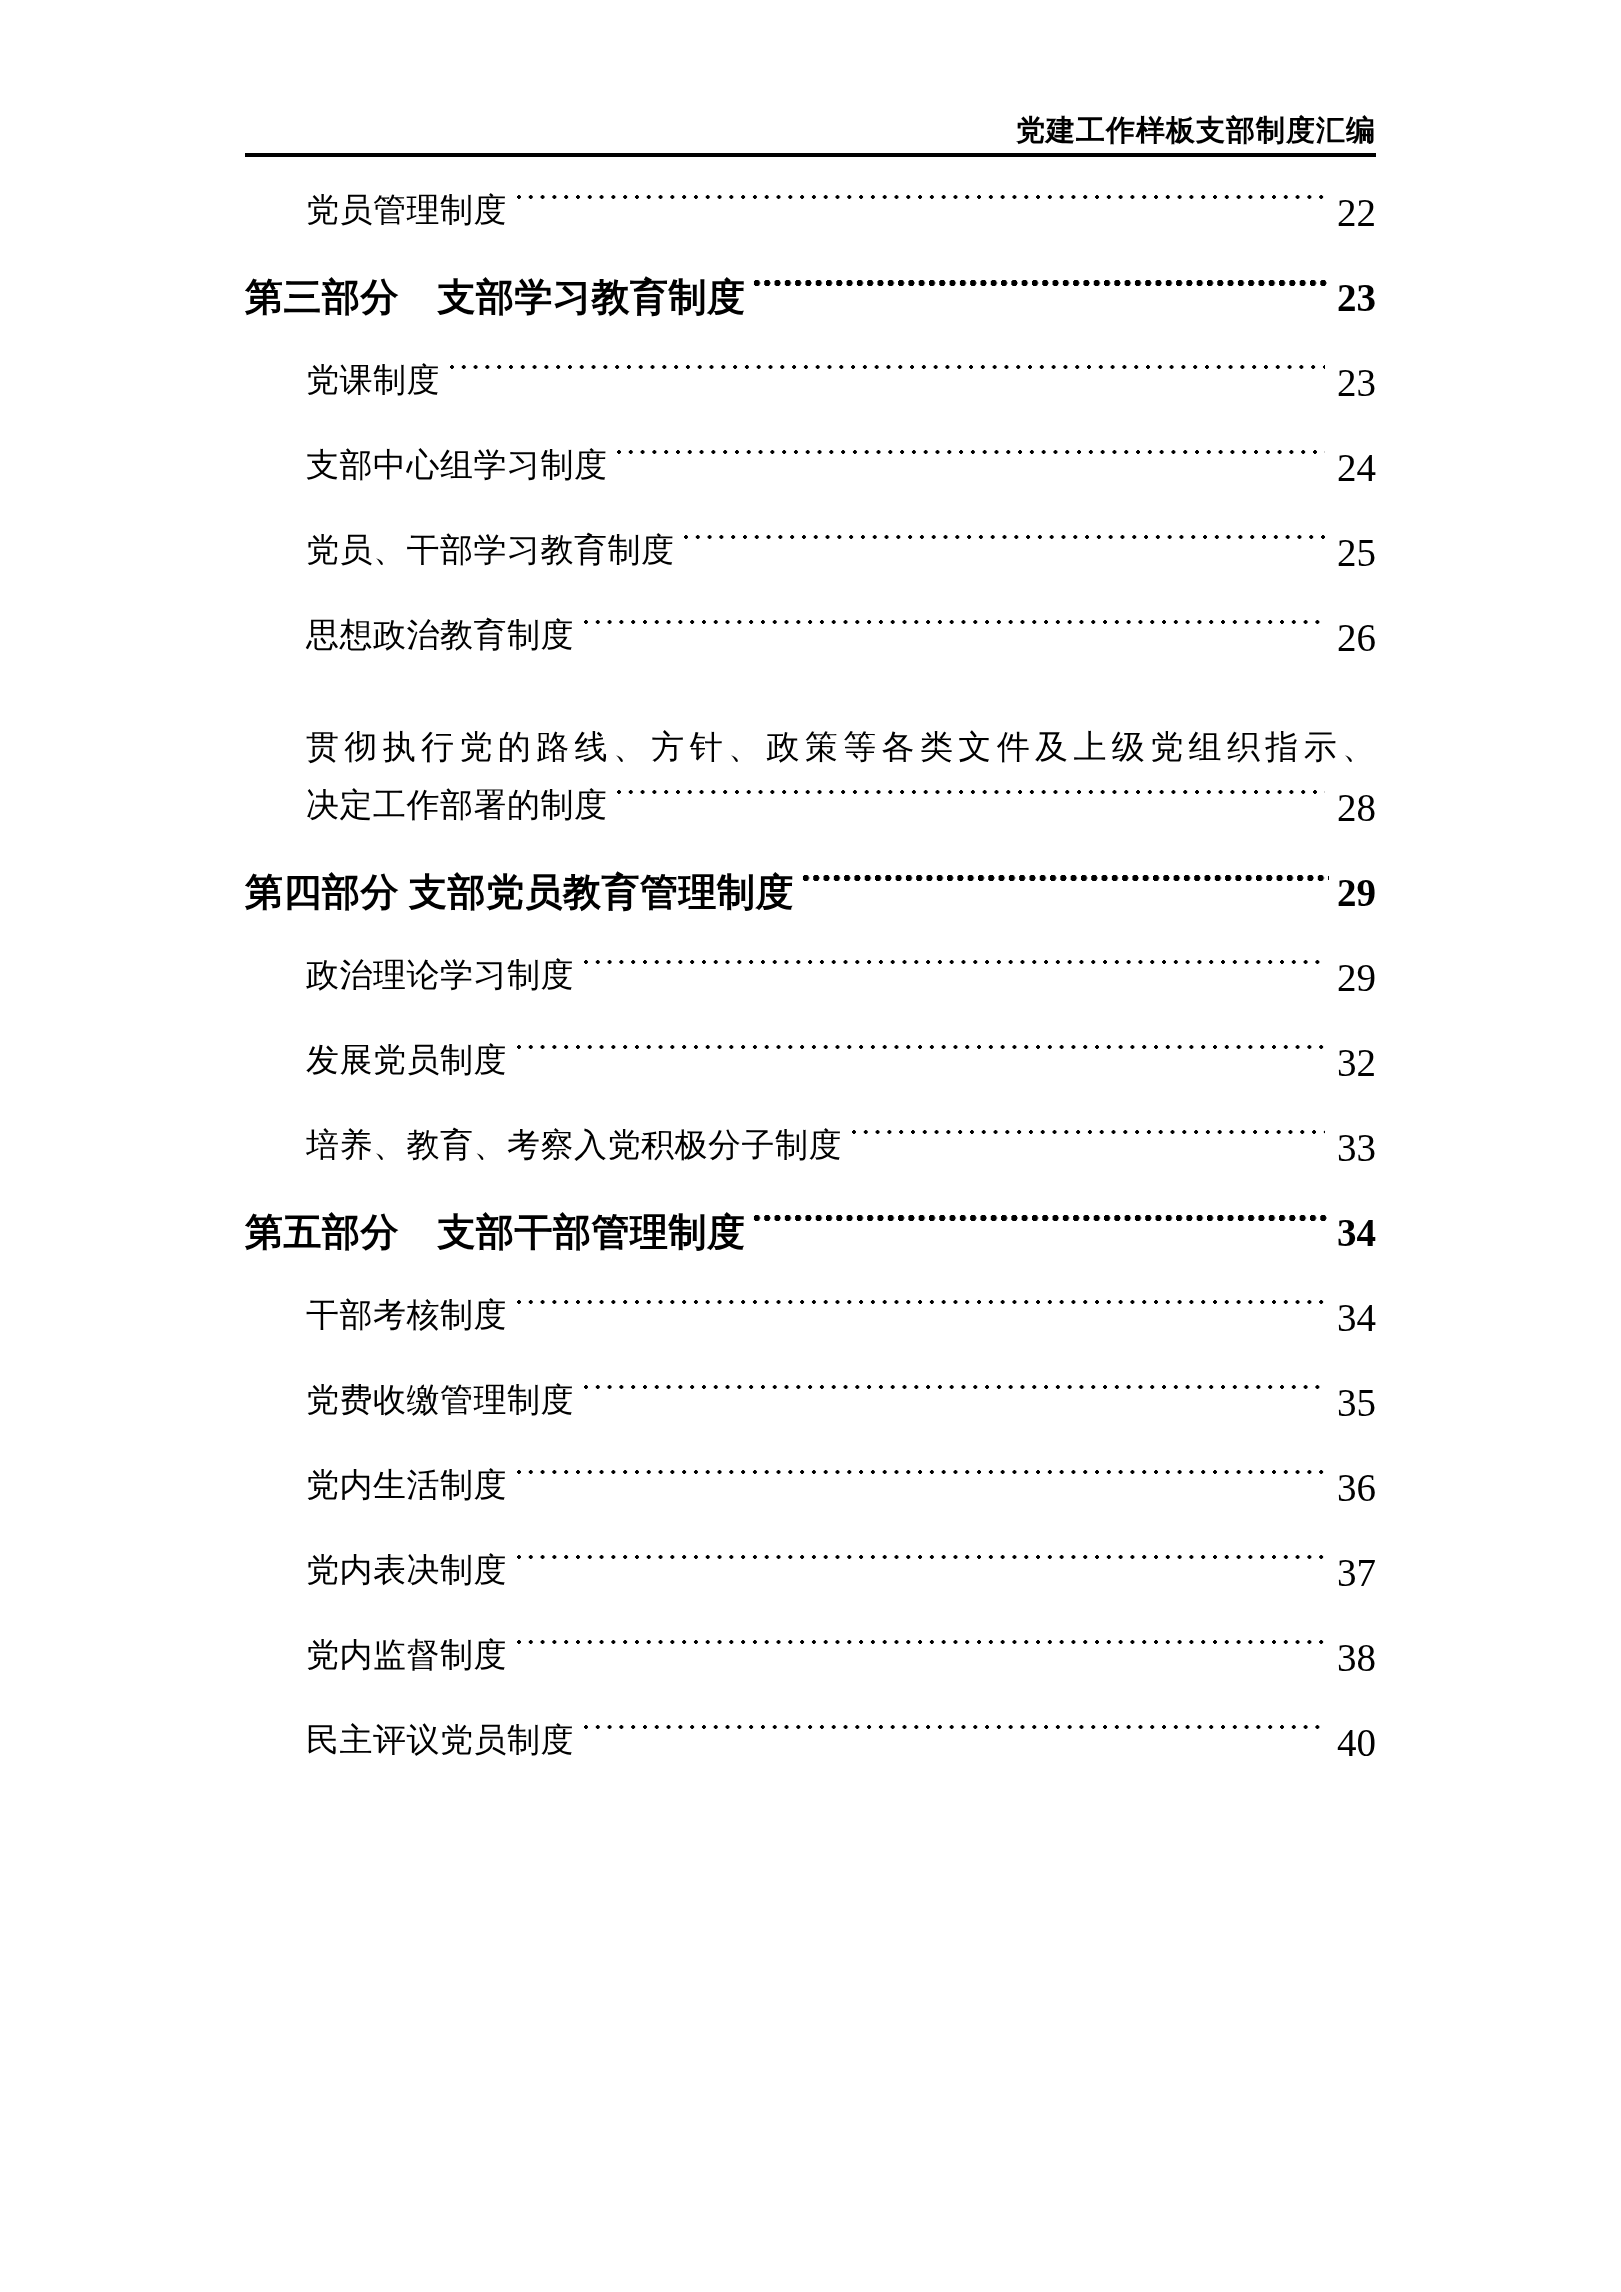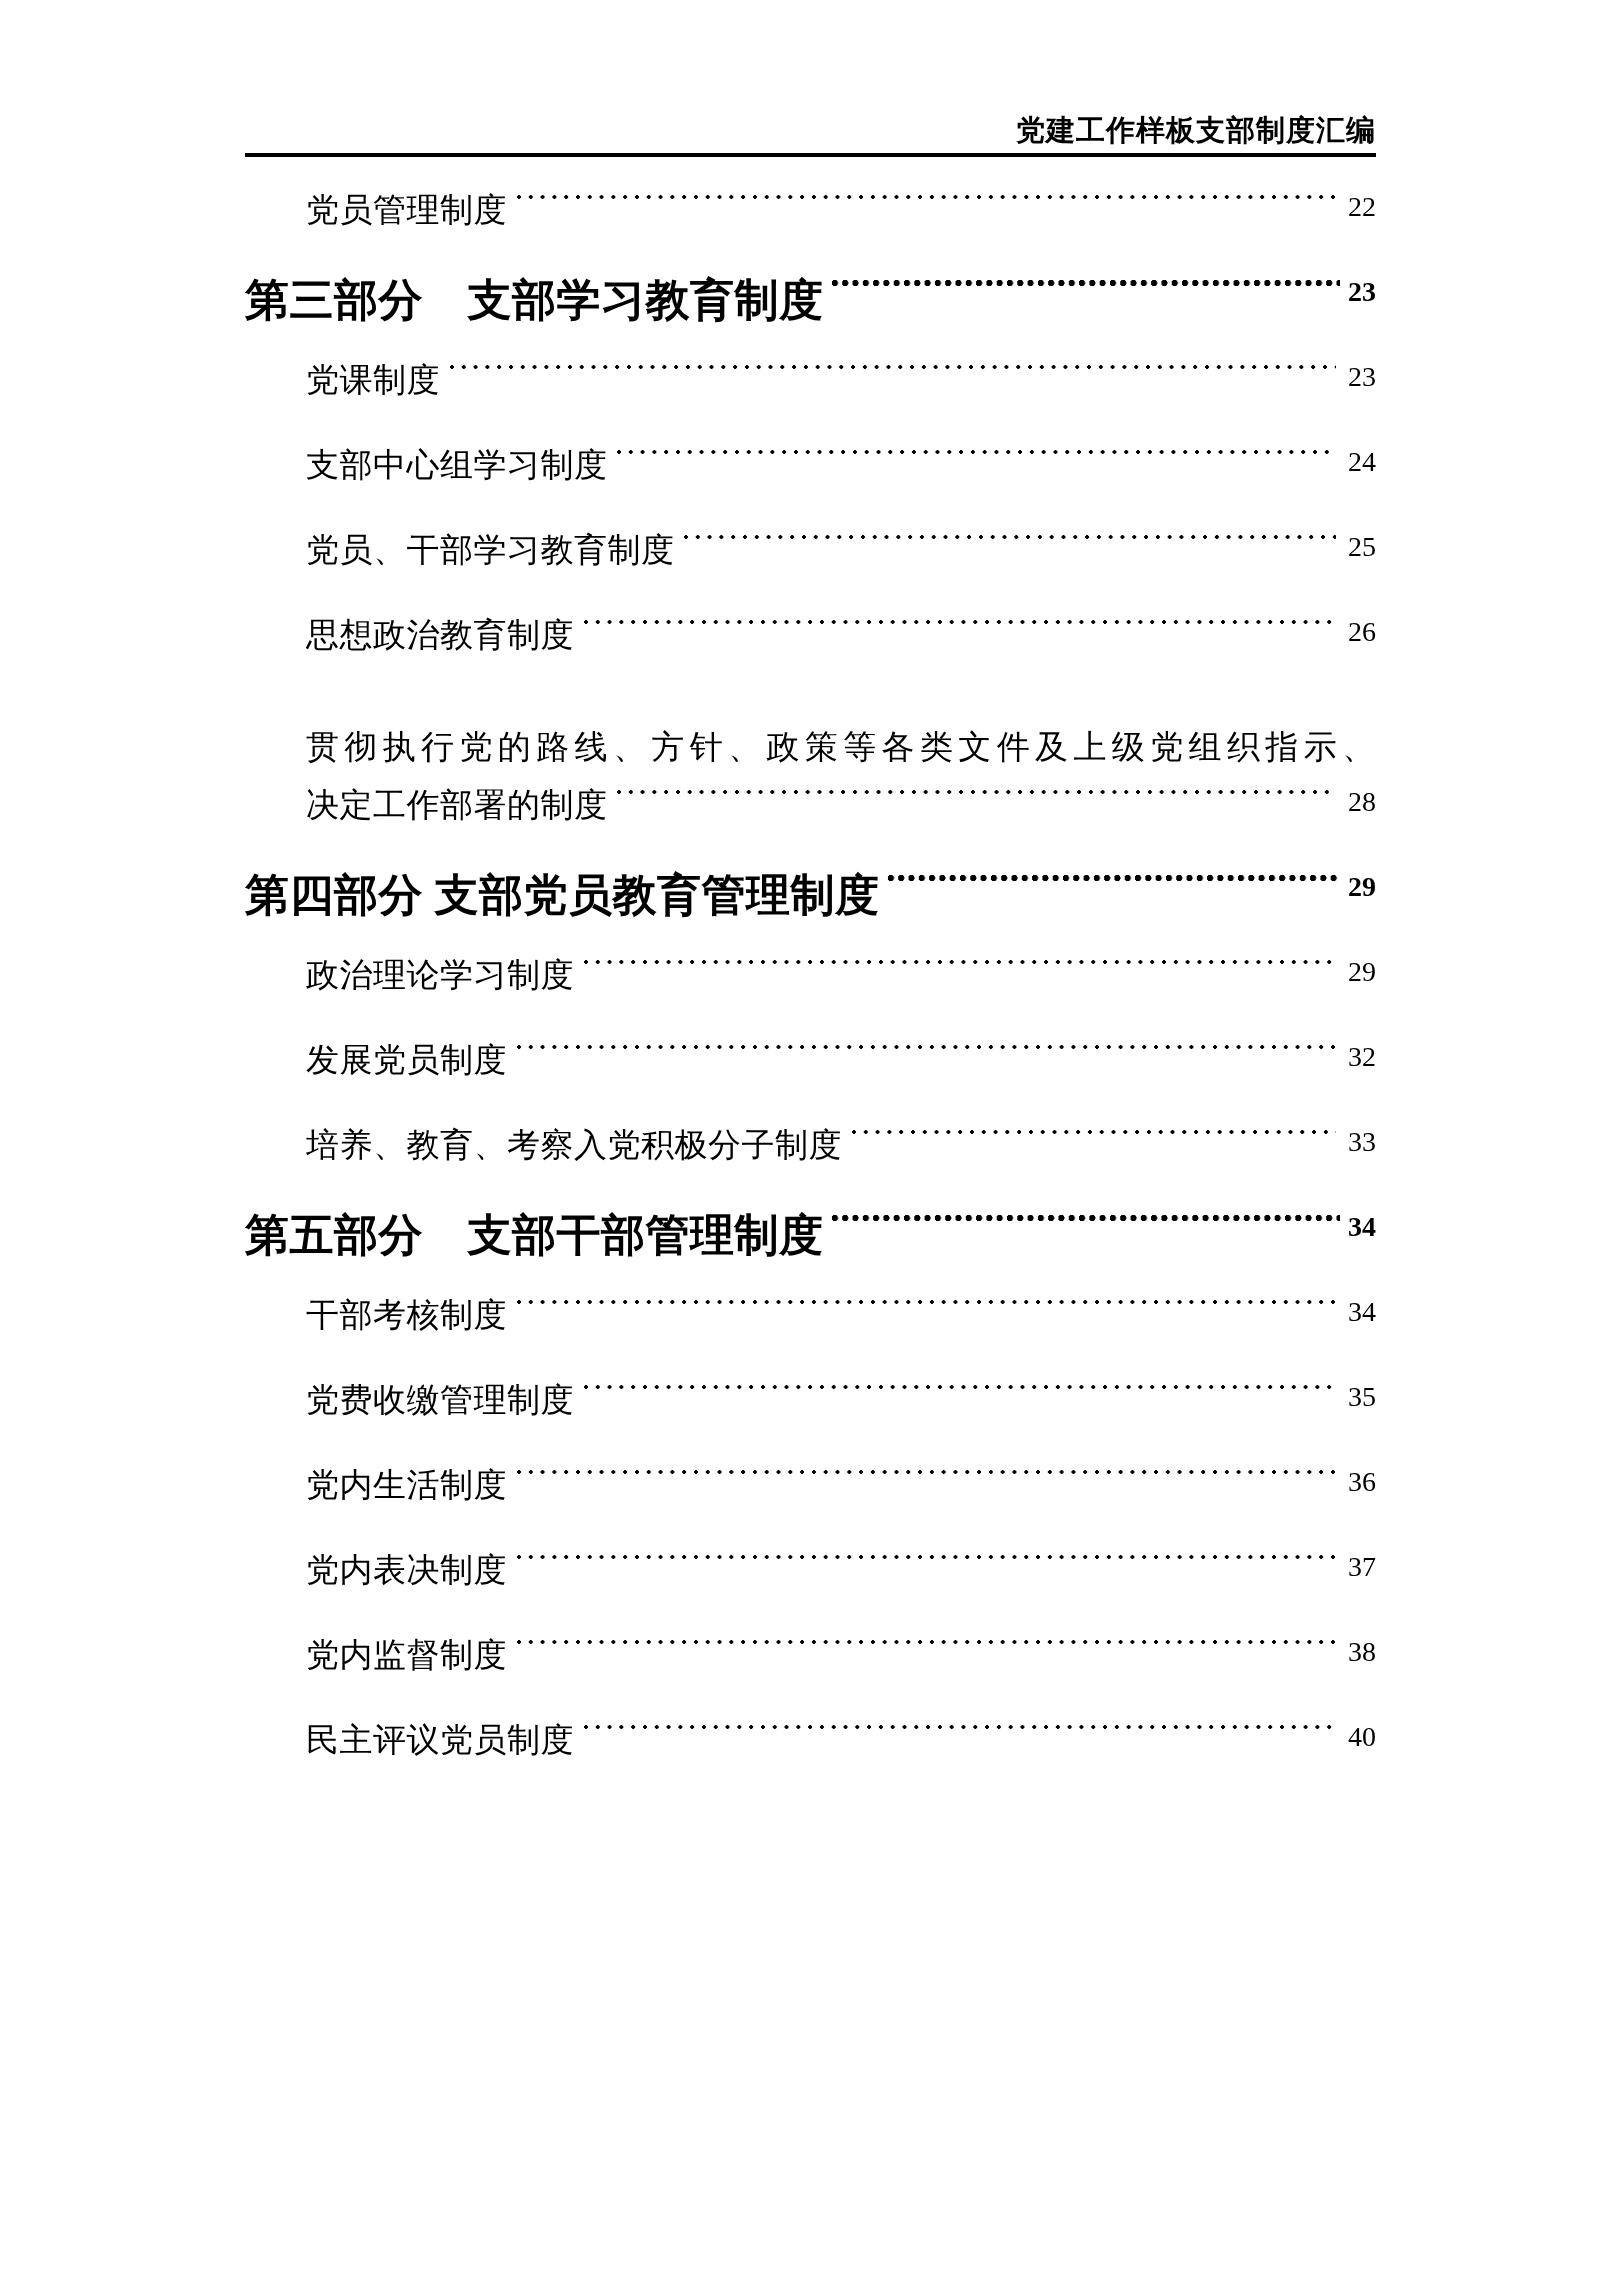--- a/index.html
+++ b/index.html
@@ -26,36 +26,36 @@
   }
   .toc-row{
     height:85px;display:flex;align-items:flex-start;
     padding-bottom:17.6px;box-sizing:border-box;
   }
   .toc-row.sub{padding-left:61px;}
   .entry-text{
     font-size:33px;line-height:1.05;letter-spacing:0.5px;white-space:pre;
   }
   .toc-row.section .entry-text{
-    font-size:44px;font-weight:bold;letter-spacing:0.5px;
+    font-size:38px;font-weight:bold;letter-spacing:0.5px;
   }
   .leader{
     flex:1 1 auto;height:7.8px;
     margin:0 11.8px 4.9px 9.8px;
     background-image:radial-gradient(circle at 2px 3.9px,#000 1.6px,transparent 2.1px);
     background-size:11.8px 7.8px;background-repeat:repeat-x;
     background-position:left bottom;
   }
   .toc-row.section .leader{
     height:9.8px;margin:0 7.8px 3.9px 7.8px;
     background-image:radial-gradient(circle at 3.9px 4.9px,#000 2.9px,transparent 3.4px);
     background-size:10.3px 9.8px;
   }
   .page-num{
-    flex:0 0 auto;font-size:28px;line-height:1;margin-bottom:-2.9px;
+    flex:0 0 auto;font-size:39px;line-height:1;margin-bottom:-2.9px;
     font-family:"Liberation Serif","DejaVu Serif",serif;
   }
   .toc-row.section .page-num{font-weight:bold;}
   
   .toc-row.wrap{display:block;padding-left:61px;padding-top:27.4px;}
   .toc-row.wrap .entry-text{
     display:block;text-align:justify;text-align-last:justify;
     letter-spacing:1px;
   }
 </style>

